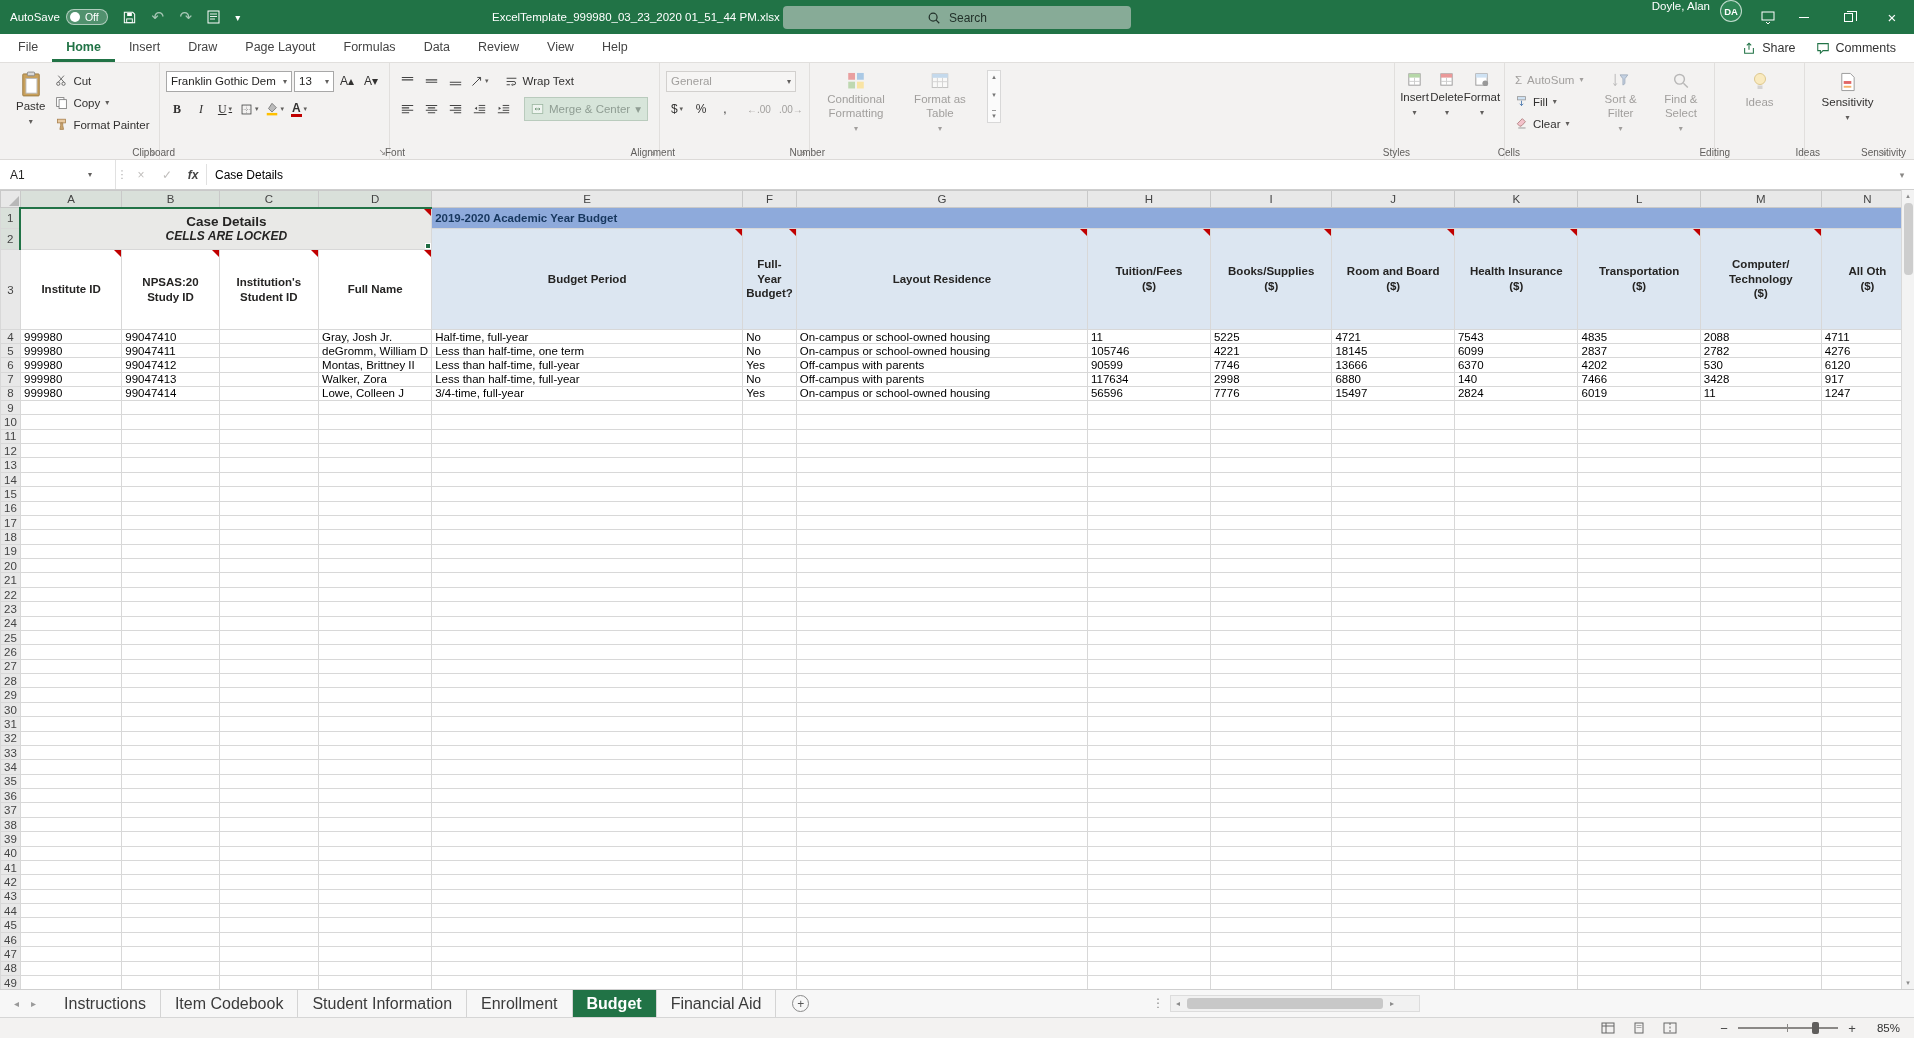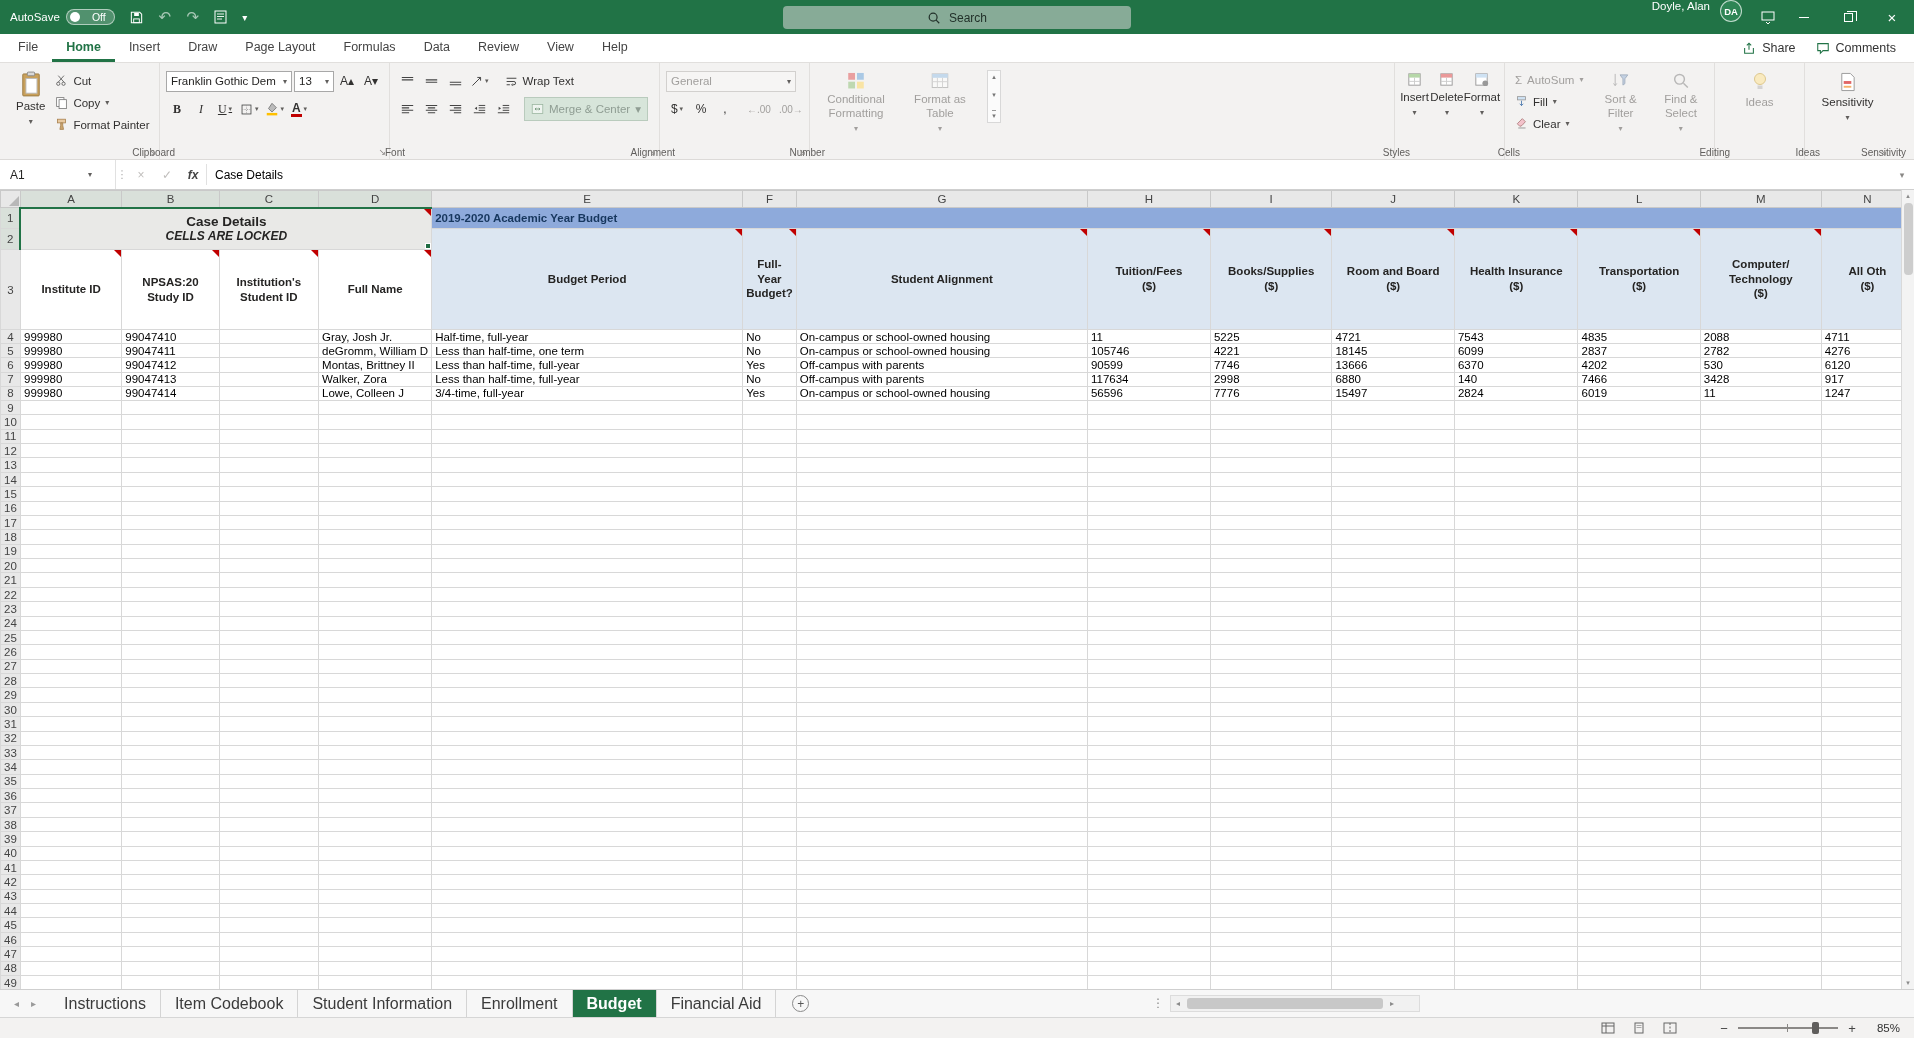--- a/index.html
+++ b/index.html
@@ -3,21 +3,21 @@
 <meta charset="utf-8">
 <style>
 *{box-sizing:border-box;margin:0;padding:0}
 html,body{width:1914px;height:1038px;overflow:hidden}
 body{font-family:"Liberation Sans",sans-serif;background:#fff;color:#252423;font-size:12px}
 svg{display:block}
 
 .titlebar{height:34px;background:var(--accent-green,#217346);display:flex;align-items:center;position:relative;color:#fff}
 .tb-left{display:flex;align-items:center;padding-left:10px;height:100%}
 .autosave{display:flex;align-items:center;gap:6px;font-size:11.5px;margin-right:8px;white-space:nowrap}
-.toggle{display:flex;align-items:center;gap:12px;background:rgba(255,255,255,.22);border:1px solid rgba(255,255,255,.55);border-radius:9px;padding:1px 8px 1px 3px;font-size:10.5px}
+.toggle{display:flex;align-items:center;gap:5px;background:rgba(255,255,255,.22);border:1px solid rgba(255,255,255,.55);border-radius:9px;padding:1px 8px 1px 3px;font-size:10.5px}
 .knob{width:10px;height:10px;border-radius:50%;background:#fff}
 .tb-btn{width:28px;height:34px;display:flex;align-items:center;justify-content:center;font-size:15px;color:#fff;cursor:default}
 .tb-btn.small{width:20px;font-size:10px}
 .dim{opacity:.6}
 .tb-title{position:absolute;left:492px;top:0;height:34px;display:flex;align-items:center;gap:7px;font-size:11.5px;white-space:nowrap}
 .tb-title .chev{font-size:9px;opacity:.9}
 .tb-search{position:absolute;left:50%;top:6px;transform:translateX(-50%);width:348px;height:23px;background:#87ab97;border-radius:4px;display:flex;align-items:center;justify-content:center;gap:8px;color:#22312a;font-size:12px}
 .tb-right{margin-left:auto;display:flex;height:100%}
 .tb-user{font-size:11.5px;margin-right:10px;white-space:nowrap}
 .avatar{width:22px;height:22px;border-radius:50%;background:#2e8555;border:1px solid rgba(255,255,255,.7);display:flex;align-items:center;justify-content:center;font-size:9.5px;font-weight:700;margin-right:12px}
@@ -144,20 +144,24 @@
       </div>
     <div class="tb-btn">
       <svg width="13" height="14" viewBox="0 0 13 14">
           <rect x="1" y="1" width="11" height="12" fill="none" stroke="#fff"></rect>
           <path d="M3 4h7M3 6.5h7M3 9h5" stroke="#fff" stroke-width=".9"></path>
         </svg>
     </div>
     <div class="tb-btn small">
         <span>▾</span>
       </div>
+  </div>
+  <div class="tb-title">
+    <span>ExcelTemplate_999980_03_23_2020 01_51_44 PM.xlsx</span>
+    <span class="chev">▾</span>
   </div>
   <div class="tb-search">
     <svg width="14" height="14" viewBox="0 0 16 16">
         <circle cx="7" cy="7" r="4.5" fill="none" stroke="#22312a" stroke-width="1.4"></circle>
         <path d="M10.5 10.5L14 14" stroke="#22312a" stroke-width="1.4"></path>
       </svg>
     <span>Search</span>
   </div>
   <div class="tb-right">
     <span class="tb-user">Doyle, Alan</span>
@@ -628,21 +632,21 @@
               <div>Budget Period</div>
             </td>
             <td class="bluehead" rowspan="2">
               <span class="tri"></span>
               <div>Full-</div>
               <div>Year</div>
               <div>Budget?</div>
             </td>
             <td class="bluehead" rowspan="2">
               <span class="tri"></span>
-              <div>Student Alignment</div>
+              <div>Layout Residence</div>
             </td>
             <td class="bluehead" rowspan="2">
               <span class="tri"></span>
               <div>Tuition/Fees</div>
               <div>($)</div>
             </td>
             <td class="bluehead" rowspan="2">
               <span class="tri"></span>
               <div>Books/Supplies</div>
               <div>($)</div>

